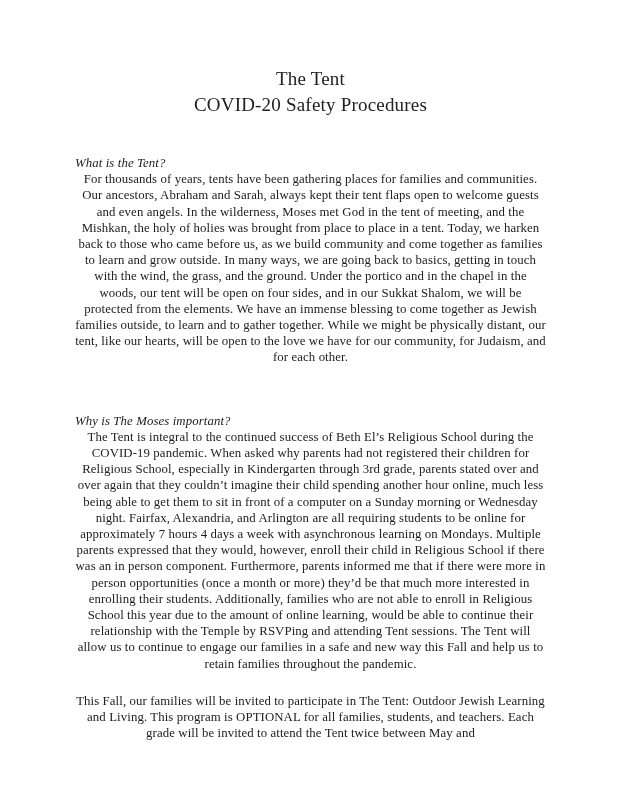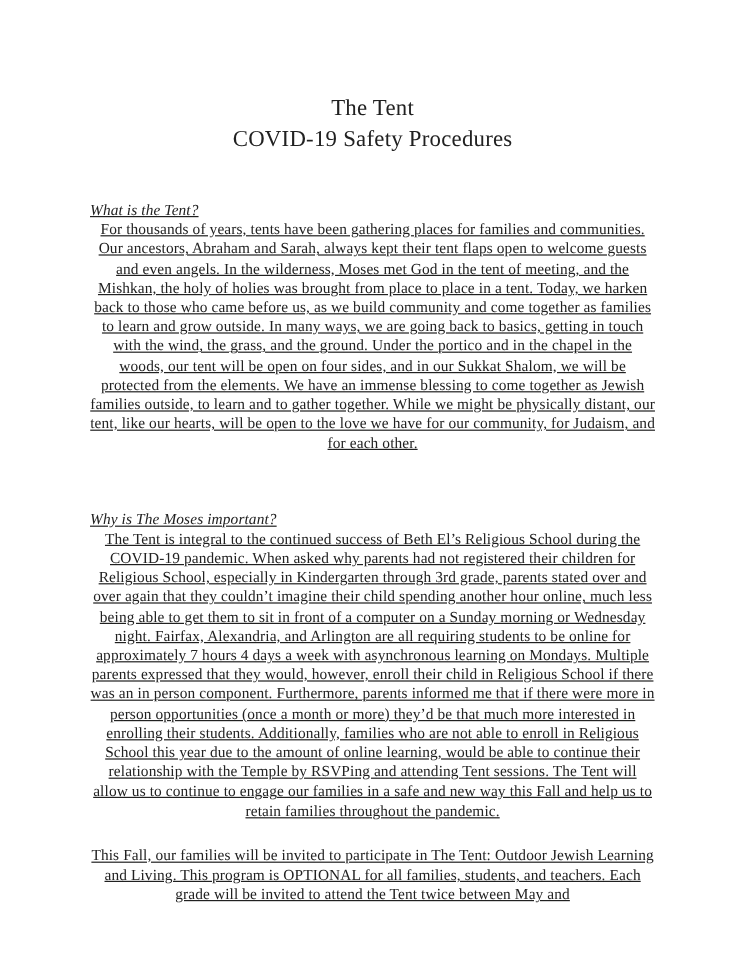--- a/index.html
+++ b/index.html
@@ -11,38 +11,37 @@
     position: relative;
     width: 618px;
     height: 800px;
     background: #ffffff;
     overflow: hidden;
     font-family: "Liberation Serif", "DejaVu Serif", serif;
     color: #212121;
   }
   .content {
     position: absolute;
-    top: 16px;
+    top: 4px;
     left: 75px;
     width: 471px;
   }
   .doc-title {
     margin: 62px 0 0 0;
     text-align: center;
     font-size: 19px;
     font-weight: 400;
     line-height: 26px;
     letter-spacing: 0.2px;
   }
   .doc-title .title-line {
     display: block;
   }
   .doc-section {
     margin: 0;
-    text-decoration: underline;
   }
   .section-what      { margin-top: 37px; }
   .section-why       { margin-top: 47px; }
   .section-overview  { margin-top: 21px; }
   .section-heading {
     margin: 0;
     font-size: 12.8px;
     font-weight: 400;
     font-style: italic;
     line-height: 16.2px;
@@ -57,21 +56,21 @@
   }
 </style>
 </head>
 <body>
 
 <div class="page">
   <div class="content">
 
     <h1 class="doc-title">
       <span class="title-line">The Tent</span>
-      <span class="title-line">COVID-19 Safety Procedures</span>
+      <span class="title-line">COVID-20 Safety Procedures</span>
     </h1>
 
     <section class="doc-section section-what">
       <h2 class="section-heading">What is the Tent?</h2>
       <p class="section-body">For thousands of years, tents have been gathering places for families and communities. Our ancestors, Abraham and Sarah, always kept their tent flaps open to welcome guests and even angels. In the wilderness, Moses met God in the tent of meeting, and the Mishkan, the holy of holies was brought from place to place in a tent. Today, we harken back to those who came before us, as we build community and come together as families to learn and grow outside. In many ways, we are going back to basics, getting in touch with the wind, the grass, and the ground. Under the portico and in the chapel in the woods, our tent will be open on four sides, and in our Sukkat Shalom, we will be protected from the elements. We have an immense blessing to come together as Jewish families outside, to learn and to gather together. While we might be physically distant, our tent, like our hearts, will be open to the love we have for our community, for Judaism, and for each other.</p>
     </section>
 
     <section class="doc-section section-why">
       <h2 class="section-heading">Why is The Moses important?</h2>
       <p class="section-body">The Tent is integral to the continued success of Beth El’s Religious School during the COVID-19 pandemic. When asked why parents had not registered their children for Religious School, especially in Kindergarten through 3rd grade, parents stated over and over again that they couldn’t imagine their child spending another hour online, much less being able to get them to sit in front of a computer on a Sunday morning or Wednesday night. Fairfax, Alexandria, and Arlington are all requiring students to be online for approximately 7 hours 4 days a week with asynchronous learning on Mondays. Multiple parents expressed that they would, however, enroll their child in Religious School if there was an in person component. Furthermore, parents informed me that if there were more in person opportunities (once a month or more) they’d be that much more interested in enrolling their students. Additionally, families who are not able to enroll in Religious School this year due to the amount of online learning, would be able to continue their relationship with the Temple by RSVPing and attending Tent sessions. The Tent will allow us to continue to engage our families in a safe and new way this Fall and help us to retain families throughout the pandemic.</p>

